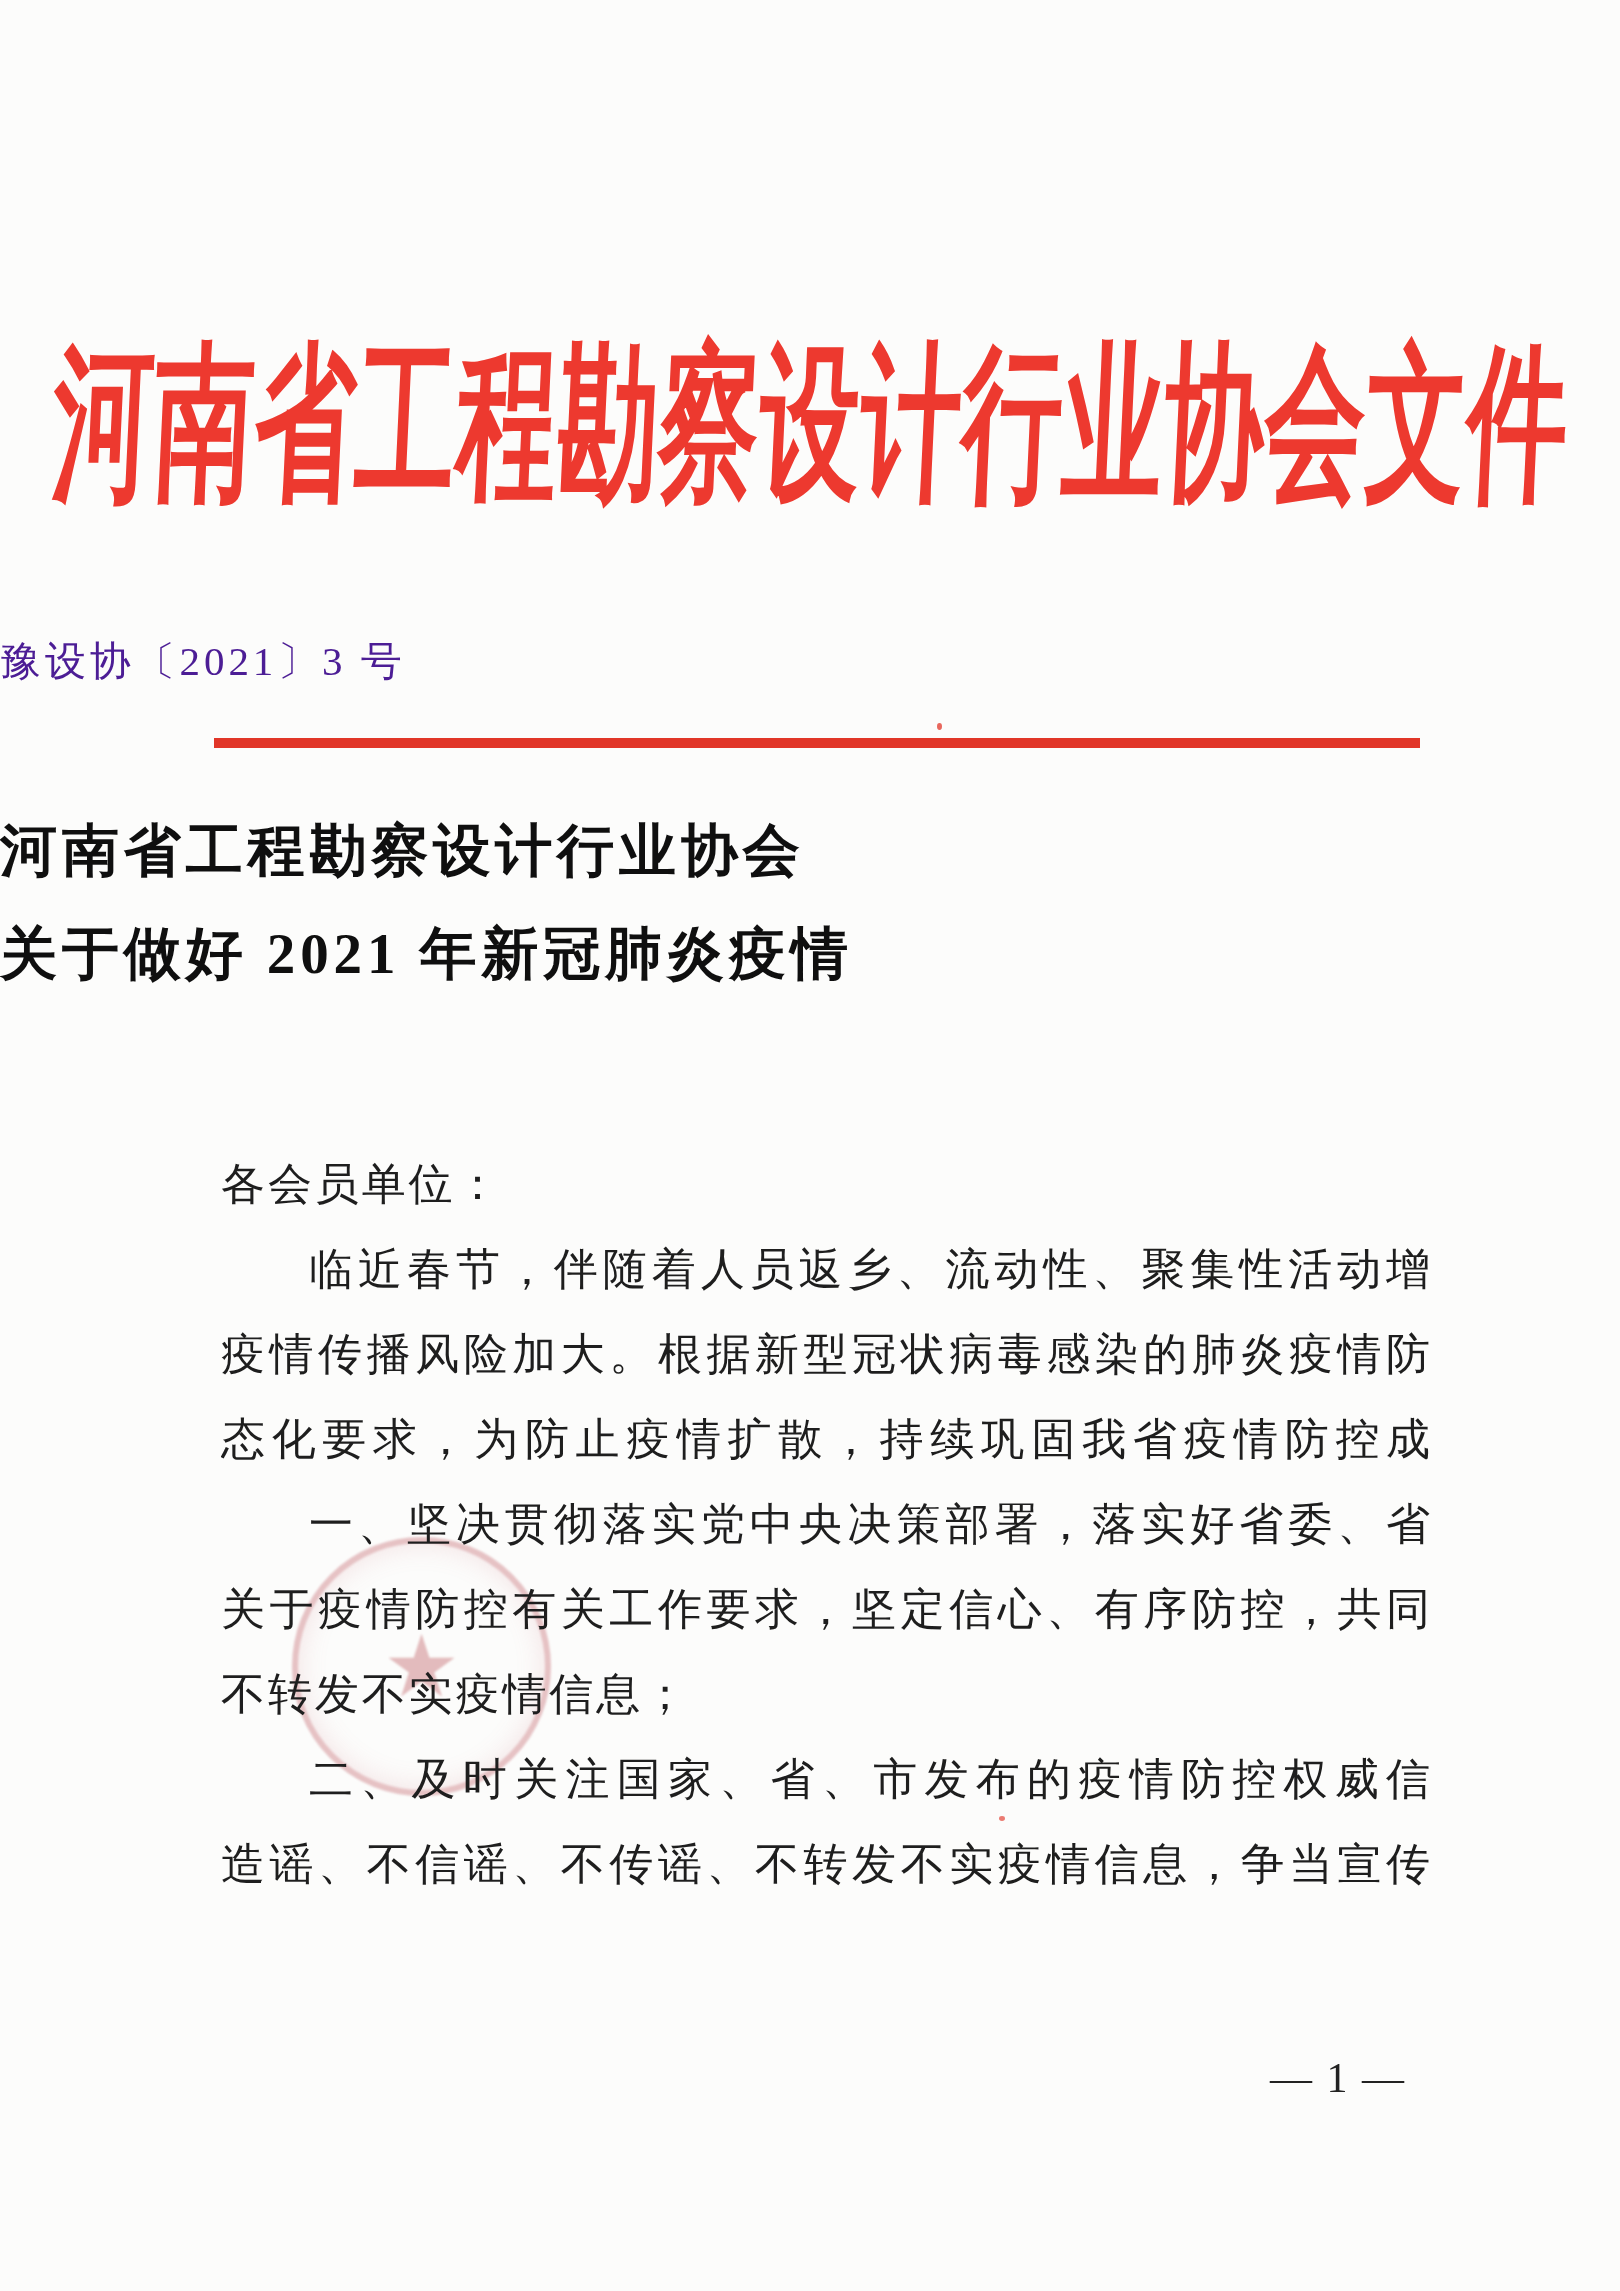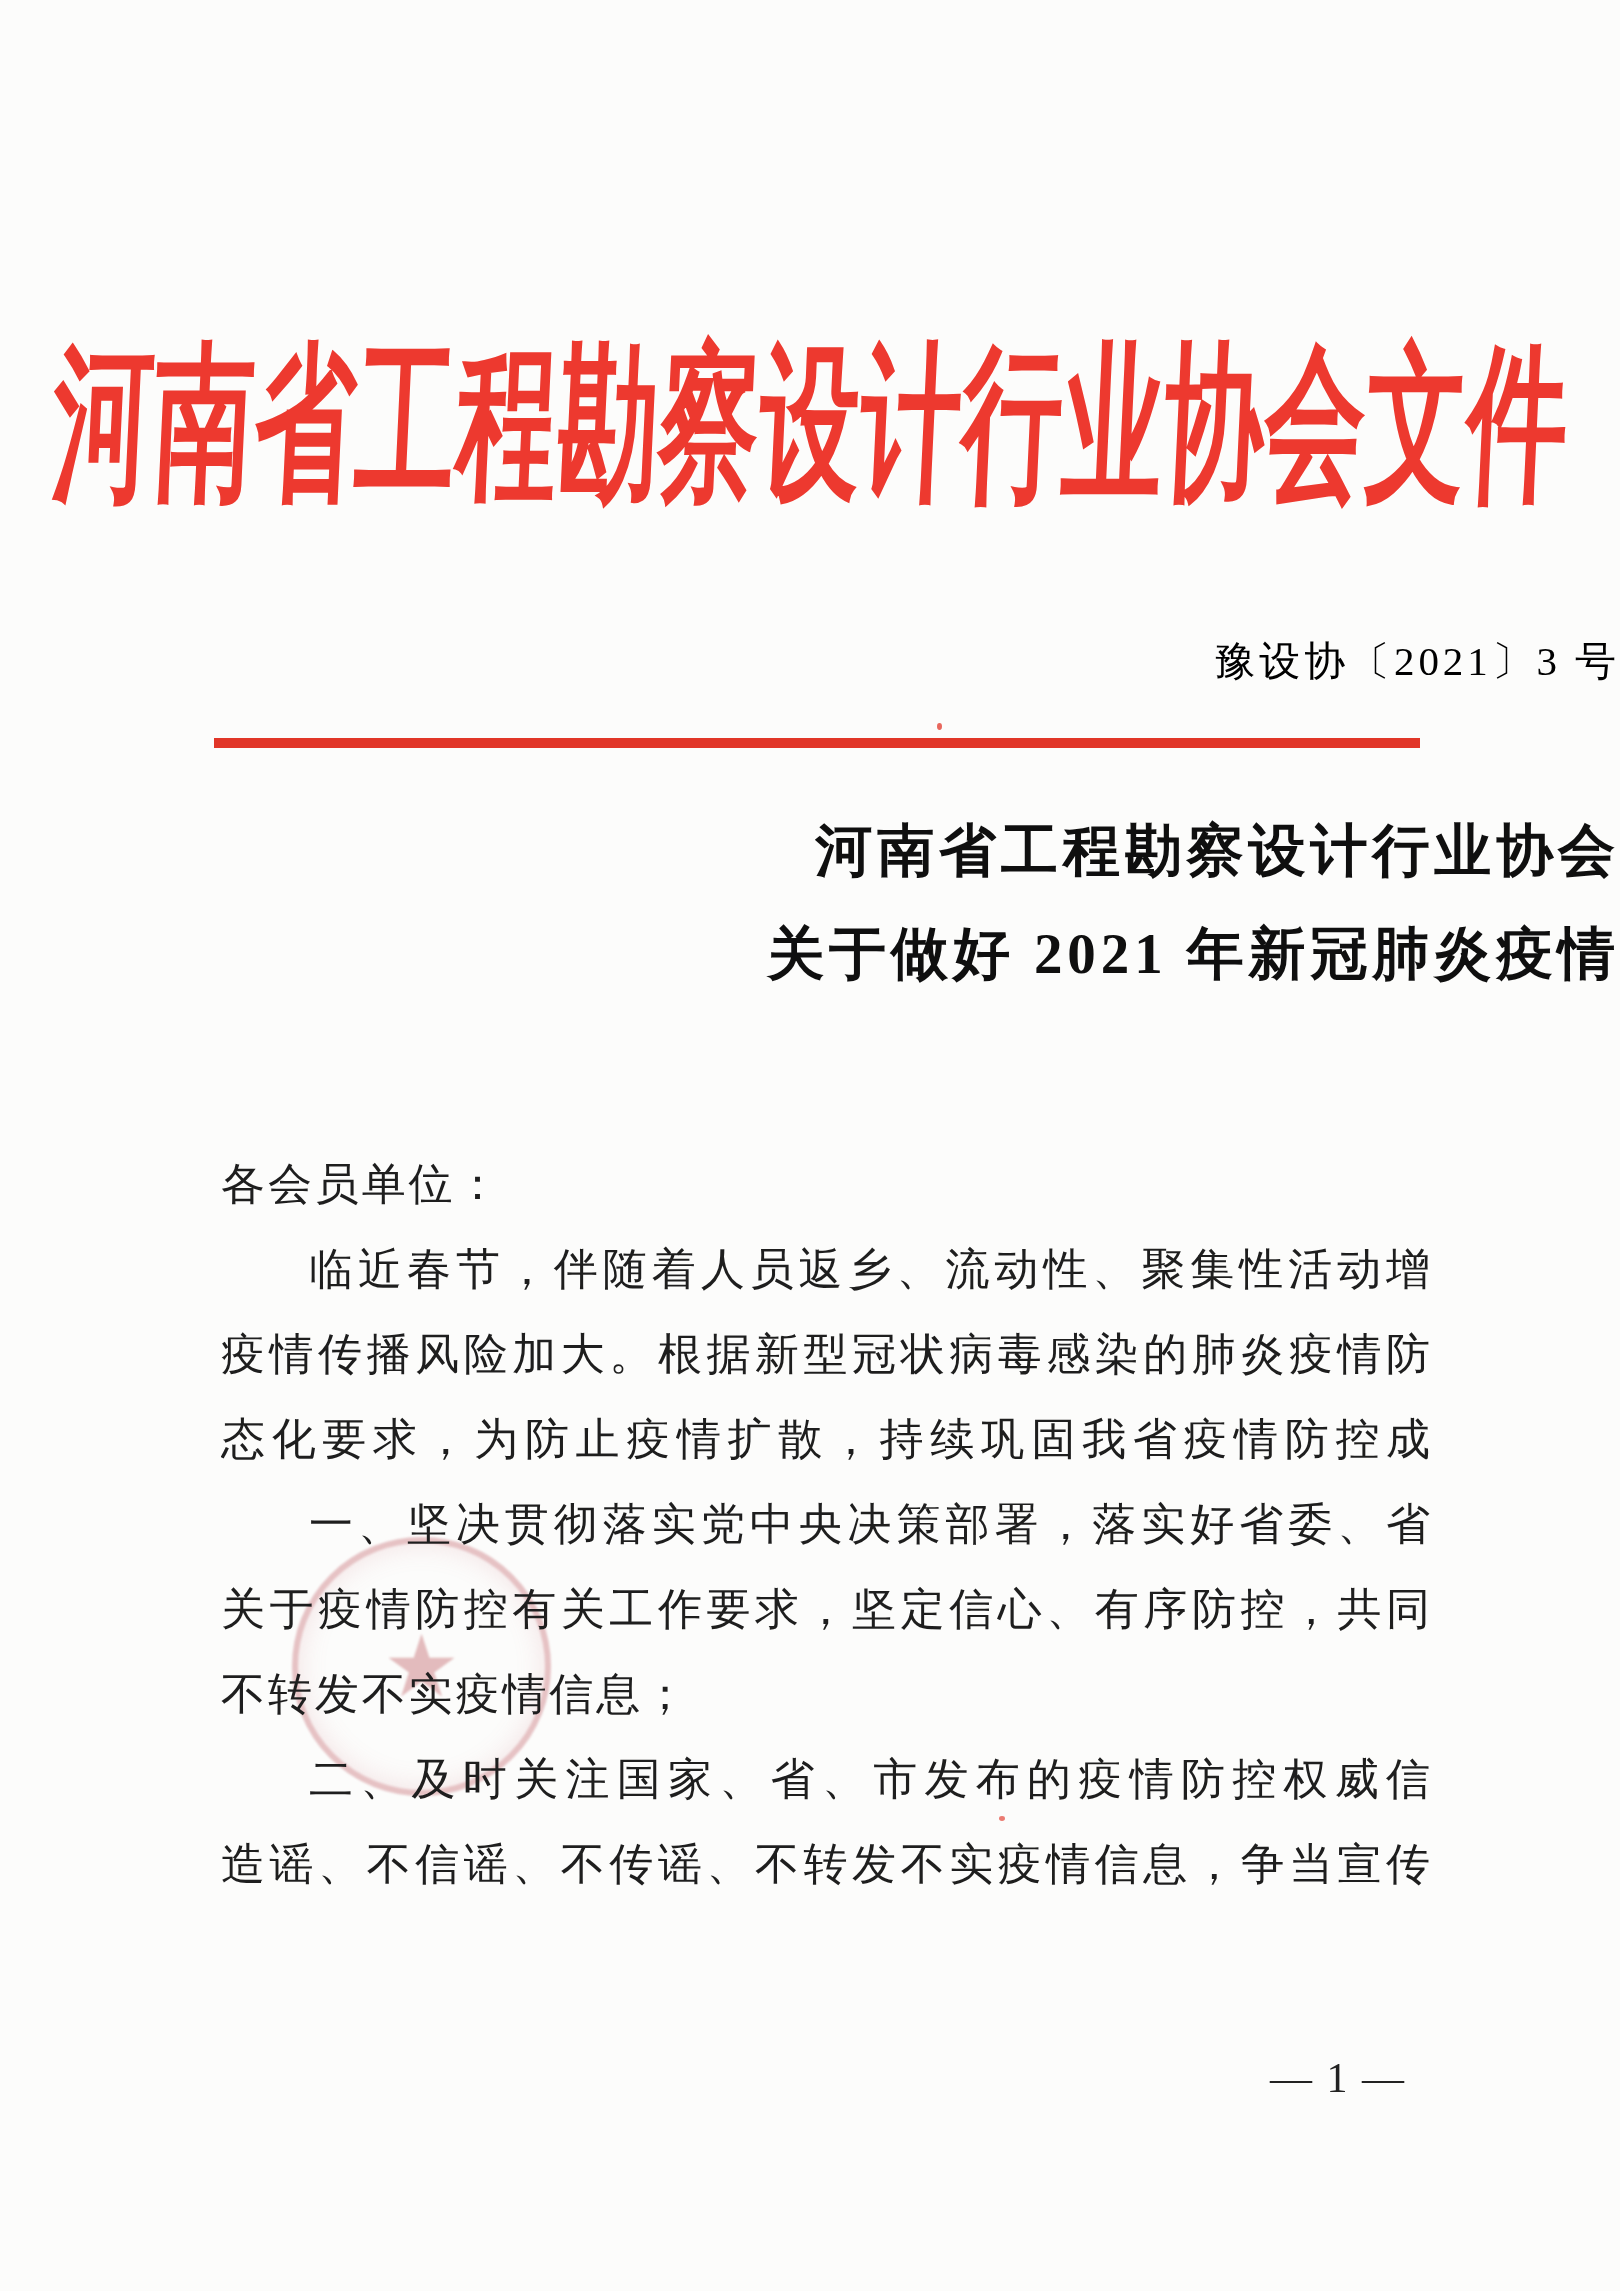--- a/index.html
+++ b/index.html
@@ -34,44 +34,44 @@
     transform-origin: center;
     letter-spacing: 1px;
   }
 
   
   .doc-number {
     position: absolute;
     top: 632px;
     left: 0;
     width: 100%;
-    text-align: right;
+    text-align: left;
     font-size: 41px;
     line-height: 59px;
     letter-spacing: 3.9px;
-    color: #000000;
+    color: #4c1d95;
   }
 
   
   .red-rule {
     position: absolute;
     top: 738px;
     left: 214px;
     width: 1206px;
     height: 9.8px;
     background: #e13628;
   }
 
   
   .title-block {
     position: absolute;
     top: 799px;
     left: 0;
     width: 100%;
-    text-align: right;
+    text-align: left;
     font-size: 57px;
     font-weight: bold;
     line-height: 103px;
     letter-spacing: 4.9px;
     color: #0f0f0f;
   }
 
   
   .seal {
     position: absolute;

